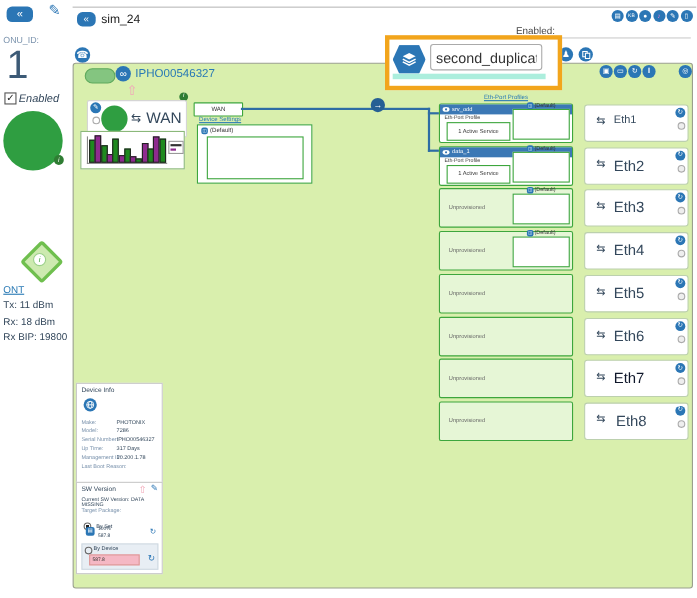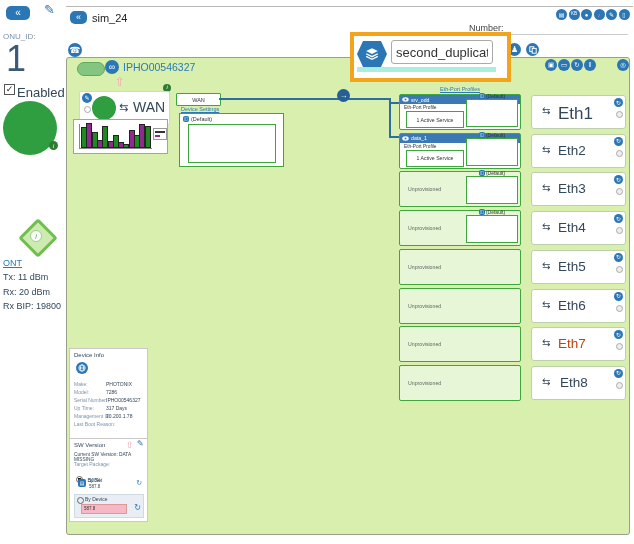--- a/index.html
+++ b/index.html
@@ -37,37 +37,37 @@
 </head>
 <body>
 
 <div id="sidebar" class="abs">
   <div class="pill-icon" style="left:6px;top:6px;width:24px;height:14px;font-size:10px;">«</div>
   <div class="abs" style="left:44px;top:2px;font-size:13px;color:#2b76b5;transform:rotate(0deg);">✎</div>
   <div class="abs" style="left:3px;top:32px;font-size:8px;color:#7b93ad;">ONU_ID:</div>
   <div class="abs" style="left:6px;top:38px;font-size:36px;color:#3c5a76;">1</div>
   <div class="abs" style="left:4px;top:84px;width:9px;height:9px;border:1px solid #555;background:#fff;
        font-size:9px;line-height:9px;text-align:center;color:#222;">✓</div>
-  <div class="abs" style="left:17px;top:85px;font-size:13px;color:#33475b;">Enabled</div>
+  <div class="abs" style="left:17px;top:85px;font-size:10px;color:#33475b;font-style:italic;">Enabled</div>
   <div class="abs" style="left:3px;top:101px;width:54px;height:54px;border-radius:50%;background:#2f9e41;"></div>
   <div class="cicon" style="left:49px;top:141px;width:9px;height:9px;background:#2f7d33;font-size:6px;font-style:italic;">i</div>
   <div class="abs" style="left:24px;top:224px;width:22px;height:22px;background:#cdeab0;border:3px solid #6fbf4e;
        transform:rotate(45deg);border-radius:3px;"></div>
   <div class="cicon" style="left:30px;top:230px;width:10px;height:10px;background:#fff;color:#3da63d;
        font-size:7px;font-style:italic;border:1px solid #9bd089;">i</div>
   <div class="abs bluelink" style="left:3px;top:258px;font-size:9px;">ONT</div>
   <div class="abs" style="left:3px;top:272px;font-size:9px;color:#33475b;">Tx: 11 dBm</div>
-  <div class="abs" style="left:3px;top:287px;font-size:9px;color:#33475b;">Rx: 20 dBm</div>
+  <div class="abs" style="left:3px;top:287px;font-size:9px;color:#33475b;">Rx: 18 dBm</div>
   <div class="abs" style="left:3px;top:301px;font-size:9px;color:#33475b;">Rx BIP: 19800</div>
 </div>
 
 <div id="topbar" class="abs">
   <div class="pill-icon" style="left:4px;top:4px;width:17px;height:13px;font-size:9px;">«</div>
   <div class="abs" style="left:26px;top:5px;font-size:11px;color:#222;">sim_24</div>
-  <div class="abs" style="left:403px;top:16px;font-size:9px;color:#444;">Number:</div>
+  <div class="abs" style="left:403px;top:16px;font-size:9px;color:#444;">Enabled:</div>
   <div class="abs" style="left:390px;top:27px;width:172px;border-top:1px solid #ccc;"></div>
   <div id="badge-icons" class="abs" style="left:490px;top:2px;">
       <div class="cicon" style="left: 0px; top: 0px; width: 11px; height: 11px; font-size: 6px;">▤</div>
       <div class="cicon" style="left: 12.5px; top: 0px; width: 11px; height: 11px; font-size: 4.5px;">KB</div>
       <div class="cicon" style="left: 25px; top: 0px; width: 11px; height: 11px; font-size: 6px;">●</div>
       <div class="cicon" style="left: 37.5px; top: 0px; width: 11px; height: 11px; font-size: 6px; color: rgb(232, 121, 210);">♪</div>
       <div class="cicon" style="left: 50px; top: 0px; width: 11px; height: 11px; font-size: 6px;">✎</div>
       <div class="cicon" style="left: 62.5px; top: 0px; width: 11px; height: 11px; font-size: 6px;">▯</div>
     </div>
   <div class="cicon" style="left:442px;top:36px;width:13px;height:13px;font-size:8px;">♟</div>
@@ -159,21 +159,21 @@
         <div style="position: absolute; left: 4px; top: 10px; font-size: 4.8px; color: rgb(51, 51, 51);">Eth-Port Profile</div>
         <div class="greenbox" style="position: absolute; left: 6px; top: 16px; width: 56px; height: 15px; font-size: 5.2px; color: rgb(51, 51, 51); display: flex; align-items: center; justify-content: center;">1 Active Service</div>
         <div class="defbox"></div>
         <div class="deftag">
           <span class="tinyicon">◫</span>
           <span>(Default)</span>
         </div>
       </div>
       <div class="port-card" style="top: 1px;">
         <div style="position: absolute; left: 10px; top: 9px; font-size: 10px; color: rgb(51, 71, 91);">⇆</div>
-        <div style="position: absolute; left: 26px; top: 8px; font-size: 17px; color: rgb(51, 71, 91);">Eth1</div>
+        <div style="position: absolute; left: 26px; top: 8px; font-size: 10px; color: rgb(51, 71, 91);">Eth1</div>
         <div class="cicon" style="left: 82px; top: 2px; width: 9px; height: 9px; font-size: 6px;">↻</div>
         <div style="position: absolute; left: 84px; top: 15px; width: 5px; height: 5px; border-radius: 50%; border: 1px solid rgb(170, 170, 170); background: rgb(238, 238, 238);"></div>
       </div>
       <div class="eth-row" style="top: 38.7px; background: rgb(255, 255, 255);">
         <div class="rowhdr">
           <span>
             <svg width="7" height="5">
               <ellipse cx="3.5" cy="2.5" rx="3.2" ry="2.2" fill="#fff"></ellipse>
               <circle cx="3.5" cy="2.5" r="1" fill="#3b78b5"></circle>
             </svg>
@@ -238,21 +238,21 @@
         <div style="position: absolute; left: 10px; top: 9px; font-size: 10px; color: rgb(51, 71, 91);">⇆</div>
         <div style="position: absolute; left: 26px; top: 8px; font-size: 13.5px; color: rgb(51, 71, 91);">Eth6</div>
         <div class="cicon" style="left: 82px; top: 2px; width: 9px; height: 9px; font-size: 6px;">↻</div>
         <div style="position: absolute; left: 84px; top: 15px; width: 5px; height: 5px; border-radius: 50%; border: 1px solid rgb(170, 170, 170); background: rgb(238, 238, 238);"></div>
       </div>
       <div class="eth-row" style="top: 232.2px; background: rgb(230, 246, 214);">
         <div style="position: absolute; left: 8px; top: 0px; bottom: 0px; display: flex; align-items: center; font-size: 5.2px; color: rgb(102, 102, 102);">Unprovisioned</div>
       </div>
       <div class="port-card" style="top: 233.2px;">
         <div style="position: absolute; left: 10px; top: 9px; font-size: 10px; color: rgb(51, 71, 91);">⇆</div>
-        <div style="position: absolute; left: 26px; top: 8px; font-size: 13.5px; color: #c2410c;">Eth7</div>
+        <div style="position: absolute; left: 26px; top: 8px; font-size: 13.5px; color: #0f172a;">Eth7</div>
         <div class="cicon" style="left: 82px; top: 2px; width: 9px; height: 9px; font-size: 6px;">↻</div>
         <div style="position: absolute; left: 84px; top: 15px; width: 5px; height: 5px; border-radius: 50%; border: 1px solid rgb(170, 170, 170); background: rgb(238, 238, 238);"></div>
       </div>
       <div class="eth-row" style="top: 270.9px; background: rgb(230, 246, 214);">
         <div style="position: absolute; left: 8px; top: 0px; bottom: 0px; display: flex; align-items: center; font-size: 5.2px; color: rgb(102, 102, 102);">Unprovisioned</div>
       </div>
       <div class="port-card" style="top: 271.9px;">
         <div style="position: absolute; left: 10px; top: 9px; font-size: 10px; color: rgb(51, 71, 91);">⇆</div>
         <div style="position: absolute; left: 28px; top: 8px; font-size: 13.5px; color: rgb(51, 71, 91);">Eth8</div>
         <div class="cicon" style="left: 82px; top: 2px; width: 9px; height: 9px; font-size: 6px;">↻</div>

